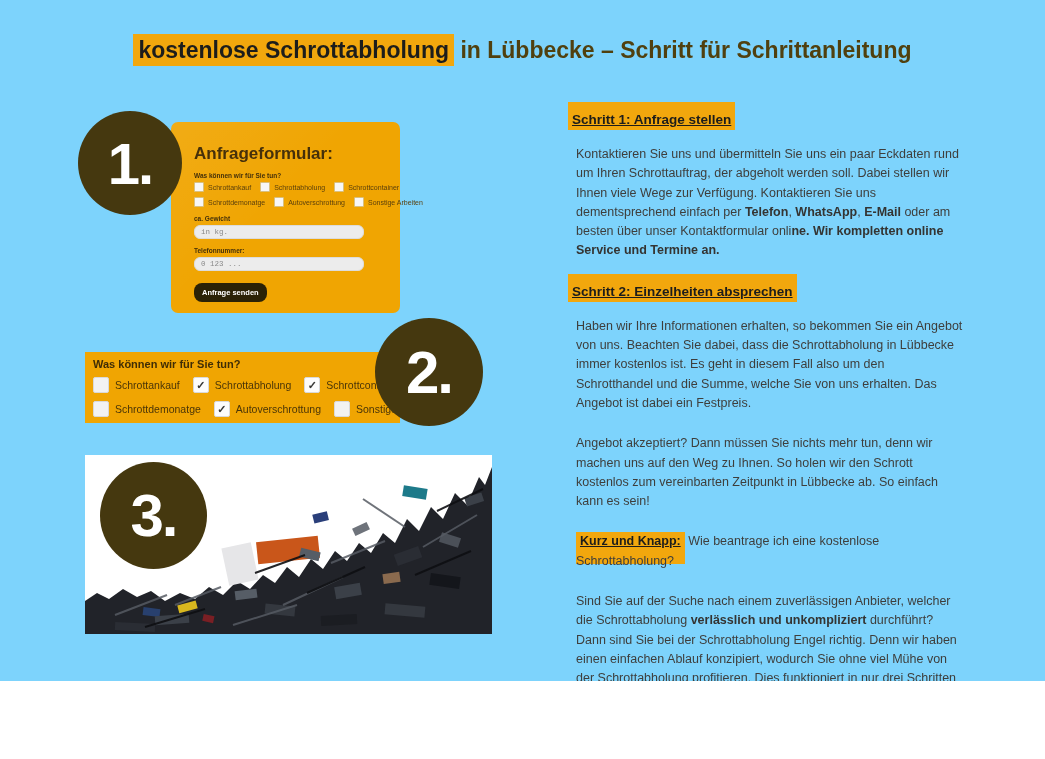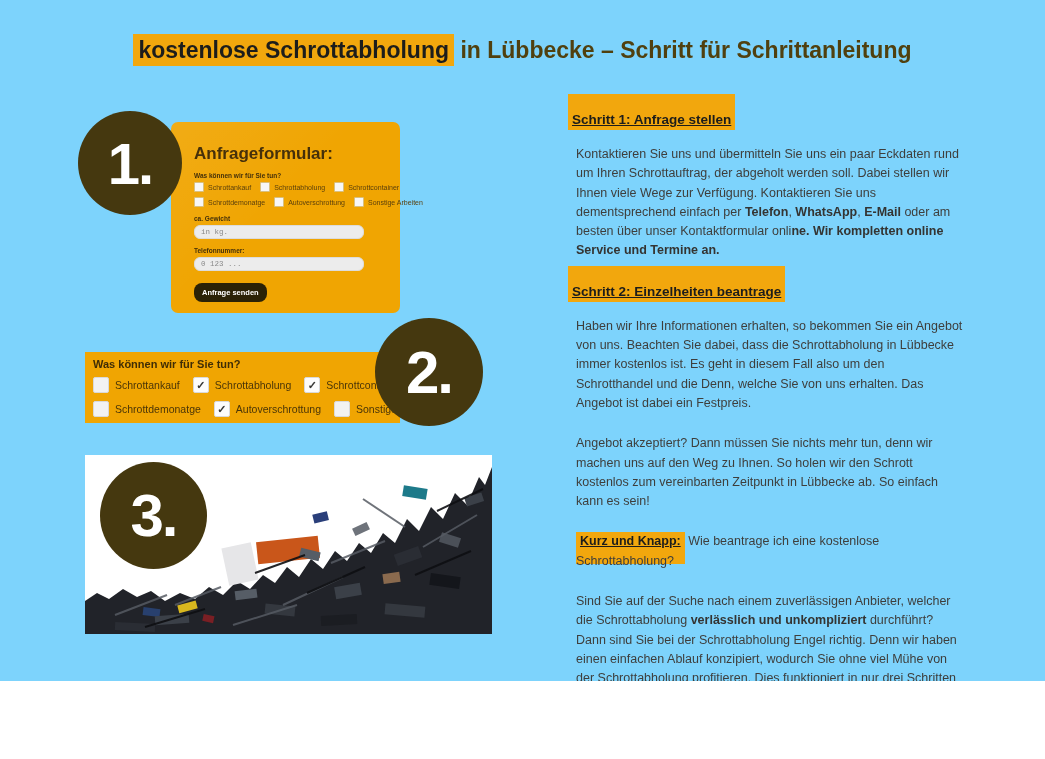--- a/index.html
+++ b/index.html
@@ -52,21 +52,21 @@
   .bar-cb-label{font-size:10.5px;color:#4A3508;}
 
   
   .photo{position:absolute;left:85px;top:455px;width:407px;height:179px;background:#fff;overflow:hidden;}
   .photo svg{display:block;}
 
   
   .article{position:absolute;left:568px;top:110px;width:404px;}
   .heading-row{margin:0 0 17px;}
   .step-heading{display:inline;background:var(--brand_yellow);color:var(--heading_text);
-                font-size:13.5px;font-weight:bold;text-decoration:underline;padding:18px 4px 3px;}
+                font-size:13.5px;font-weight:bold;text-decoration:underline;padding:10px 4px 3px;}
   .article p{margin:0 8px 21px;font-size:12.5px;line-height:19.3px;color:var(--body_text);}
   .article b{color:#343432;}
   .inline-highlight{background:var(--brand_yellow);color:var(--heading_text);
                     font-weight:bold;text-decoration:underline;padding:2px 4px 16px;}
 </style>
 </head>
 <body>
 
 <div class="page">
 
@@ -192,22 +192,22 @@
         <line x1="170" y1="118" x2="220" y2="100"></line>
       </g>
     </svg>
   </div>
   <div class="badge badge3">3.</div>
 
   <div class="article">
     <div class="heading-row"><h3 class="step-heading">Schritt 1: Anfrage stellen</h3></div>
     <p><span>Kontaktieren Sie uns und übermitteln Sie uns ein paar Eckdaten rund um Ihren Schrottauftrag, der abgeholt werden soll. Dabei stellen wir Ihnen viele Wege zur Verfügung. Kontaktieren Sie uns dementsprechend einfach per </span><b>Telefon</b><span>, </span><b>WhatsApp</b><span>, </span><b>E-Mail</b><span> oder am besten über unser Kontaktformular onli</span><b>ne. Wir kompletten online Service und Termine an.</b></p>
 
-    <div class="heading-row"><h3 class="step-heading">Schritt 2: Einzelheiten beantrage</h3></div>
-    <p><span>Haben wir Ihre Informationen erhalten, so bekommen Sie ein Angebot von uns. Beachten Sie dabei, dass die Schrottabholung in Lübbecke immer kostenlos ist. Es geht in diesem Fall also um den Schrotthandel und die Denn, welche Sie von uns erhalten. Das Angebot ist dabei ein Festpreis.</span></p>
+    <div class="heading-row"><h3 class="step-heading">Schritt 2: Einzelheiten absprechen</h3></div>
+    <p><span>Haben wir Ihre Informationen erhalten, so bekommen Sie ein Angebot von uns. Beachten Sie dabei, dass die Schrottabholung in Lübbecke immer kostenlos ist. Es geht in diesem Fall also um den Schrotthandel und die Summe, welche Sie von uns erhalten. Das Angebot ist dabei ein Festpreis.</span></p>
 
     <p><span>Angebot akzeptiert? Dann müssen Sie nichts mehr tun, denn wir machen uns auf den Weg zu Ihnen. So holen wir den Schrott kostenlos zum vereinbarten Zeitpunkt in Lübbecke ab. So einfach kann es sein!</span></p>
 
     <p><span class="inline-highlight">Kurz und Knapp:</span><span> Wie beantrage ich eine kostenlose Schrottabholung?</span></p>
 
     <p><span>Sind Sie auf der Suche nach einem zuverlässigen Anbieter, welcher die Schrottabholung </span><b>verlässlich und unkompliziert</b><span> durchführt? Dann sind Sie bei der Schrottabholung Engel richtig. Denn wir haben einen einfachen Ablauf konzipiert, wodurch Sie ohne viel Mühe von der Schrottabholung profitieren. Dies funktioniert in nur drei Schritten und ganz bequem von Ihren vier Wänden aus.</span></p>
   </div>
 
 </div>
 

